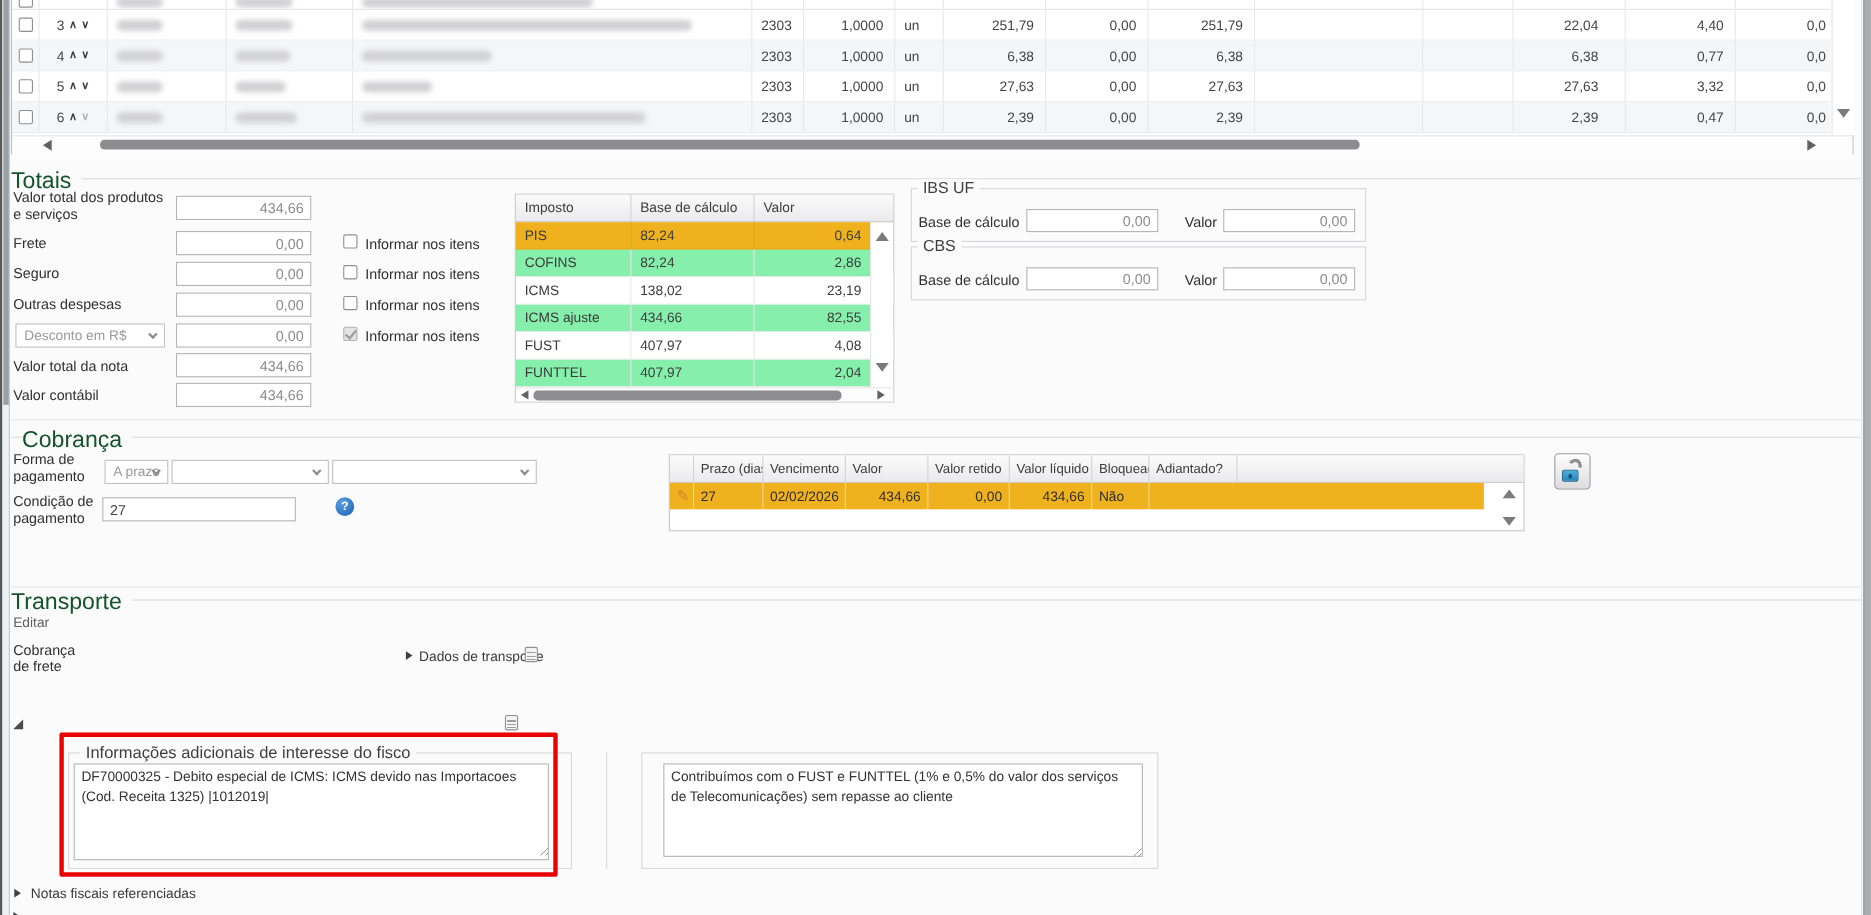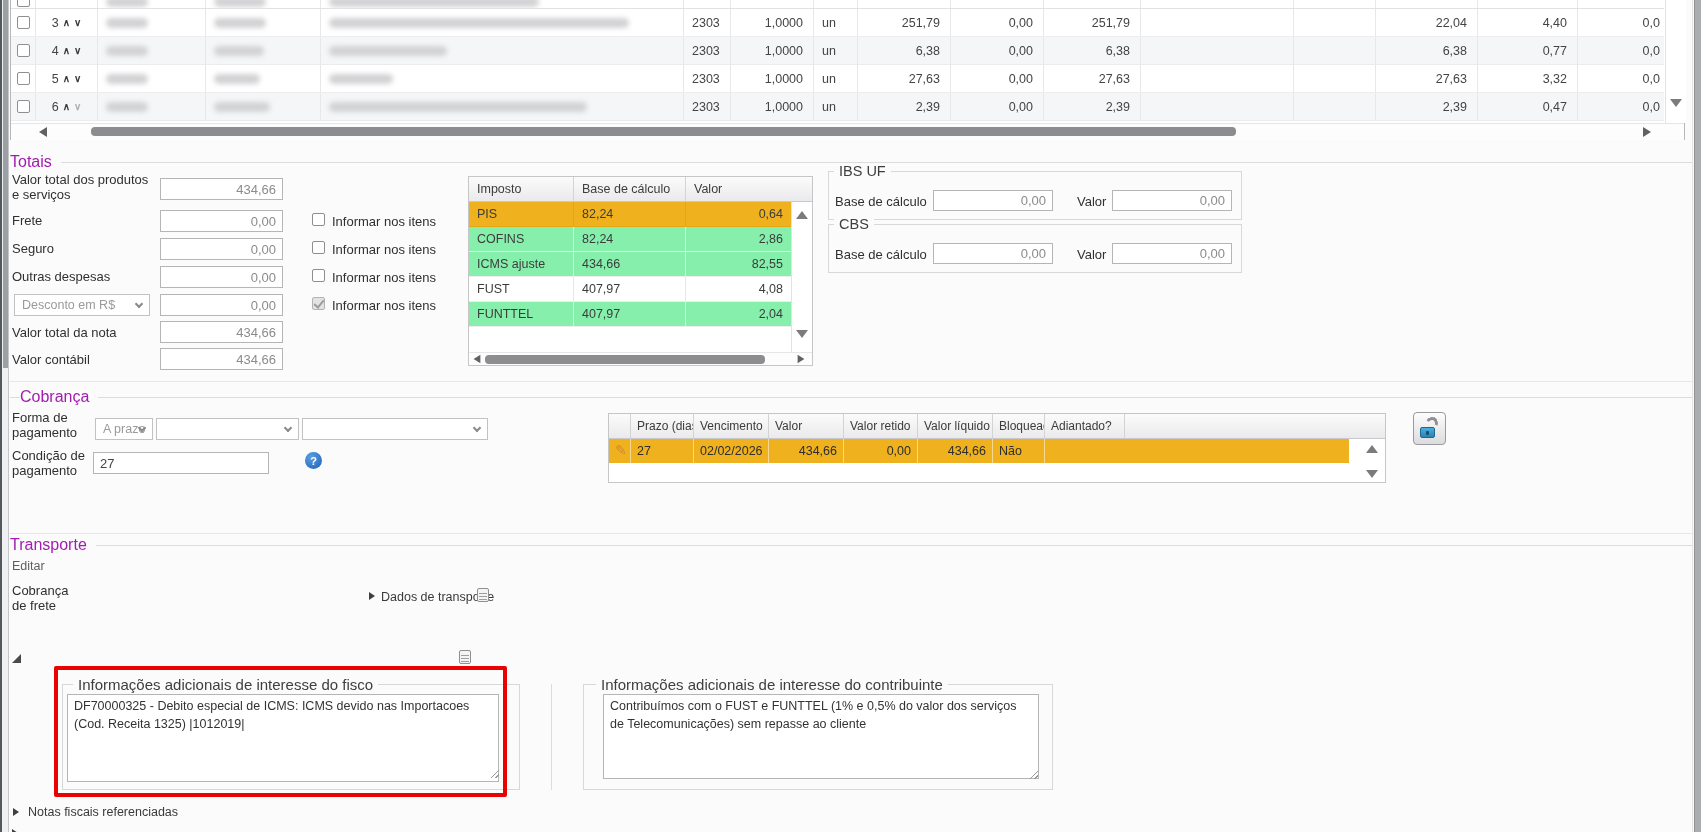--- a/index.html
+++ b/index.html
@@ -16,41 +16,41 @@
   .irow{position:relative;width:1653px;height:28px;display:flex;border-bottom:1px solid #ececee;font-size:12.5px;color:#444;background:#fff}
   .irow.alt{background:#f5f6f7}
   .irow.partial{height:9px;border-bottom:1px solid #e2e2e4;overflow:hidden}
   .ic{height:100%;border-right:1px solid #e8e8ea;display:flex;align-items:center;overflow:hidden;white-space:nowrap}
   .cw1{width:25px;justify-content:center}.cw2{width:62px;justify-content:center;gap:4px}
   .cw3{width:108px}.cw4{width:115px}.cw5{width:363px}
   .cw6{width:47px;padding-left:8px}.cw7{width:83px;justify-content:flex-end;padding-right:10px}
   .cw8{width:44px;padding-left:8px}
   .cw9{width:93px;justify-content:flex-end;padding-right:10px}.cw10{width:93px;justify-content:flex-end;padding-right:10px}
   .cw11{width:97px;justify-content:flex-end;padding-right:10px}.cw12{width:153px}.cw13{width:82px}
-  .cw14{width:102px;justify-content:flex-end;padding-right:10px}.cw15{width:100px;justify-content:flex-end;padding-right:10px}
+  .cw14{width:102px;justify-content:flex-end;padding-right:24px}.cw15{width:100px;justify-content:flex-end;padding-right:10px}
   .cw16{width:86px;justify-content:flex-end;padding-right:4px;border-right:none}
   .cbx{display:inline-block;width:13px;height:13px;background:#fff;border:1px solid #8f8f8f;border-radius:2px;position:relative}
   .cbx.dis{background:#e3e3e3;border-color:#b3b3b3}
   .cbx.checked::after{content:'';position:absolute;left:3px;top:0px;width:4px;height:8px;border-right:2px solid #9d9d9d;border-bottom:2px solid #9d9d9d;transform:rotate(40deg)}
   .ud{font-size:10px;font-weight:bold;color:#3c3c3c;line-height:1;cursor:default}
   .ud.faded{color:#b0b0b0}
   .blob{display:inline-block;height:10px;border-radius:5px;background:#d2d2d4;filter:blur(2.5px);margin-left:8px}
   .items-vscroll{position:absolute;left:1654px;top:0;width:21px;height:123px;border-left:1px solid #e3e3e5;background:#fff}
   .items-hscroll{position:absolute;left:0;top:123px;width:1673px;height:17px;background:#fdfdfd;border-top:1px solid #e6e6e8}
   .thumb{position:absolute;height:9px;border-radius:4px;background:#8d8d8f}
   .tri-l{width:0;height:0;border-top:5px solid transparent;border-bottom:5px solid transparent;border-right:8px solid #616161}
   .tri-r{width:0;height:0;border-top:5px solid transparent;border-bottom:5px solid transparent;border-left:8px solid #616161}
   .tri-d{width:0;height:0;border-left:6px solid transparent;border-right:6px solid transparent;border-top:8px solid #7b7b7d}
   .tri-u{width:0;height:0;border-left:6px solid transparent;border-right:6px solid transparent;border-bottom:8px solid #7b7b7d}
   .tri-se{width:0;height:0;border-left:9px solid transparent;border-bottom:9px solid #4a4a4a}
   .tri-r-sm{width:0;height:0;border-top:4px solid transparent;border-bottom:4px solid transparent;border-left:6px solid #3f3f3f}
   
   .sep{position:absolute;height:0;border-top:1px solid #e7e7e9}
   .sect-line{position:absolute;height:0;border-top:1px solid #dcdcde}
-  .legend{position:absolute;font-size:16px;color:#a21caf;background:#fbfbfc;padding-right:9px;white-space:nowrap}
+  .legend{position:absolute;font-size:21px;color:#14532d;background:#fbfbfc;padding-right:9px;white-space:nowrap}
   .flabel{position:absolute;font-size:13px;color:#303030;line-height:1.18}
   .tinp{position:absolute;height:22px;border:1px solid #b5b5b7;background:#fff;font:13px "Liberation Sans",sans-serif;color:#8b8b8b;text-align:right;padding:0 6px}
   .tinp.dark{color:#444;text-align:left}
   .selbox{position:absolute;height:22px;border:1px solid #c2c2c4;background:#fff;font-size:12.5px;color:#9a9a9a;line-height:20px;padding:0 20px 0 7px;white-space:nowrap;overflow:hidden}
   .chevron{position:absolute;right:7px;top:6px;width:6px;height:6px;border-right:2px solid #8a8a8a;border-bottom:2px solid #8a8a8a;transform:rotate(45deg)}
   .cblabel{position:absolute;font-size:13px;color:#303030;white-space:nowrap}
   
   .imptbl{position:absolute;left:468px;top:176px;width:345px;height:190px;border:1px solid #c6c6c8;background:#fff}
   .imp-h{display:flex;height:25px;background:linear-gradient(#fbfbfb,#eaeaec);border-bottom:1px solid #c9c9cb;font-size:12.5px;color:#3c3c3c}
   .hc{line-height:24px;padding:0 8px;border-right:1px solid #d3d3d5;white-space:nowrap;overflow:hidden}
@@ -304,20 +304,25 @@
     <div class="imp-r selrow">
       <div class="imp-c1">PIS</div>
       <div class="imp-c2">82,24</div>
       <div class="imp-c3">0,64</div>
     </div>
     <div class="imp-r alt">
       <div class="imp-c1">COFINS</div>
       <div class="imp-c2">82,24</div>
       <div class="imp-c3">2,86</div>
     </div>
+    <div class="imp-r">
+      <div class="imp-c1">ICMS</div>
+      <div class="imp-c2">138,02</div>
+      <div class="imp-c3">23,19</div>
+    </div>
     <div class="imp-r alt">
       <div class="imp-c1">ICMS ajuste</div>
       <div class="imp-c2">434,66</div>
       <div class="imp-c3">82,55</div>
     </div>
     <div class="imp-r">
       <div class="imp-c1">FUST</div>
       <div class="imp-c2">407,97</div>
       <div class="imp-c3">4,08</div>
     </div>
@@ -416,21 +421,20 @@
 
   <div class="fset" style="left:62px;top:684px;width:458px;height:106px">
     <span class="legend2" style="left:10px;font-size:15px">Informações adicionais de interesse do fisco</span>
     <textarea class="ta" style="left: 4px; top: 9px; width: 432px; height: 88px;">DF70000325 - Debito especial de ICMS: ICMS devido nas Importacoes (Cod. Receita 1325) |1012019|</textarea>
     <span class="rhandle" style="right:20px;bottom:11px"></span>
   </div>
 
   <div class="vline" style="left:551px;top:684px;height:106px"></div>
 
   <div class="fset" style="left:583px;top:684px;width:470px;height:106px">
-    <span class="legend2" style="left:12px;font-size:15px">Informações adicionais de interesse do contribuinte</span>
     <textarea class="ta" style="left: 19px; top: 9px; width: 436px; height: 85px;">Contribuímos com o FUST e FUNTTEL (1% e 0,5% do valor dos serviços de Telecomunicações) sem repasse ao cliente</textarea>
     <span class="rhandle" style="right:14px;bottom:10px"></span>
   </div>
 
   <div class="redrect"></div>
 
   <div class="tri-r-sm" style="position:absolute;left:13px;top:808px"></div>
   <span class="plain" style="left:28px;top:805px">Notas fiscais referenciadas</span>
   <div style="position:absolute;left:12px;top:829px;width:12px;height:3px;overflow:hidden">
     <div class="tri-r-sm"></div>

